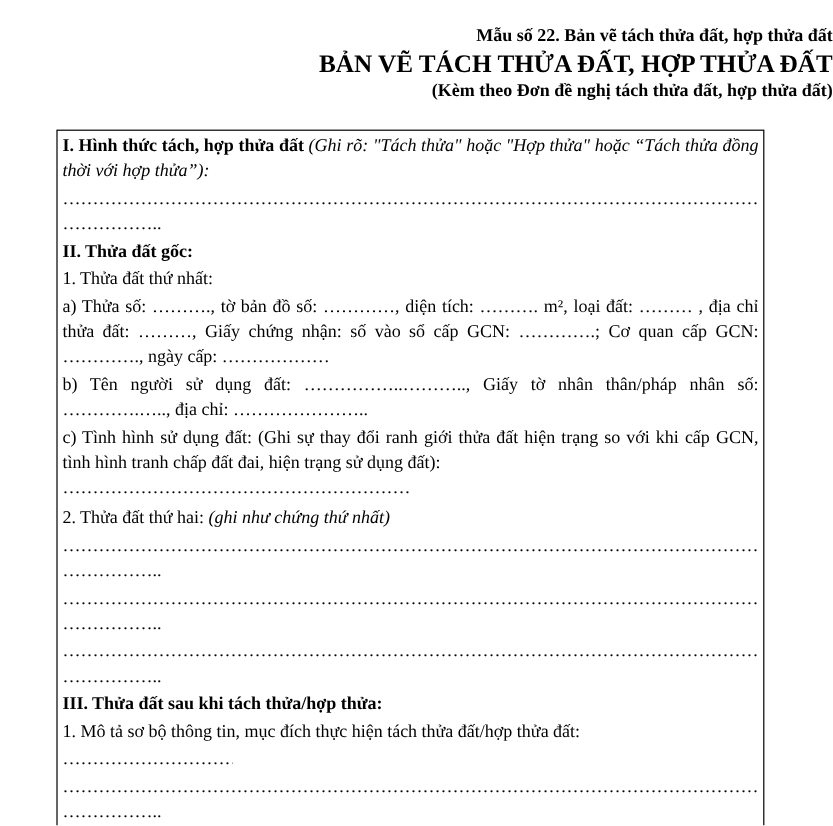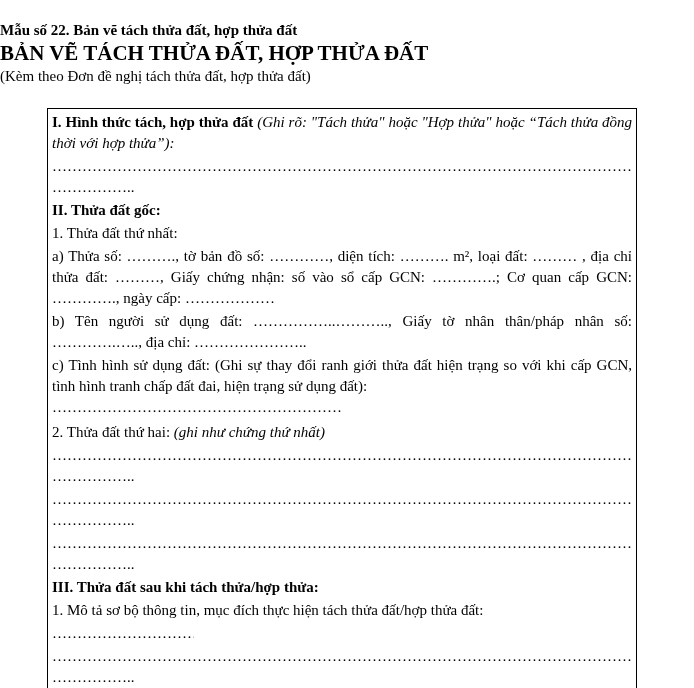--- a/index.html
+++ b/index.html
@@ -11,35 +11,36 @@
   }
   .page {
     position: relative;
     width: 694px;
     height: 688px;
     overflow: hidden;
     background: #ffffff;
   }
   .header {
     padding-top: 20px;
-    text-align: left;
+    text-align: right;
   }
   .form-label {
     font-weight: bold;
     font-size: 15px;
     line-height: 21px;
   }
   .form-title {
     font-weight: bold;
     font-size: 21px;
     line-height: 25px;
   }
   .form-subtitle {
     font-size: 15px;
     line-height: 20px;
+    font-weight: bold;
   }
   .form-box {
     position: absolute;
     left: 47px;
     top: 108px;
     width: 590px;
     height: 640px; 
     border: 1px solid #000000;
     box-sizing: border-box;
     padding: 3px 4px 0 4px;

